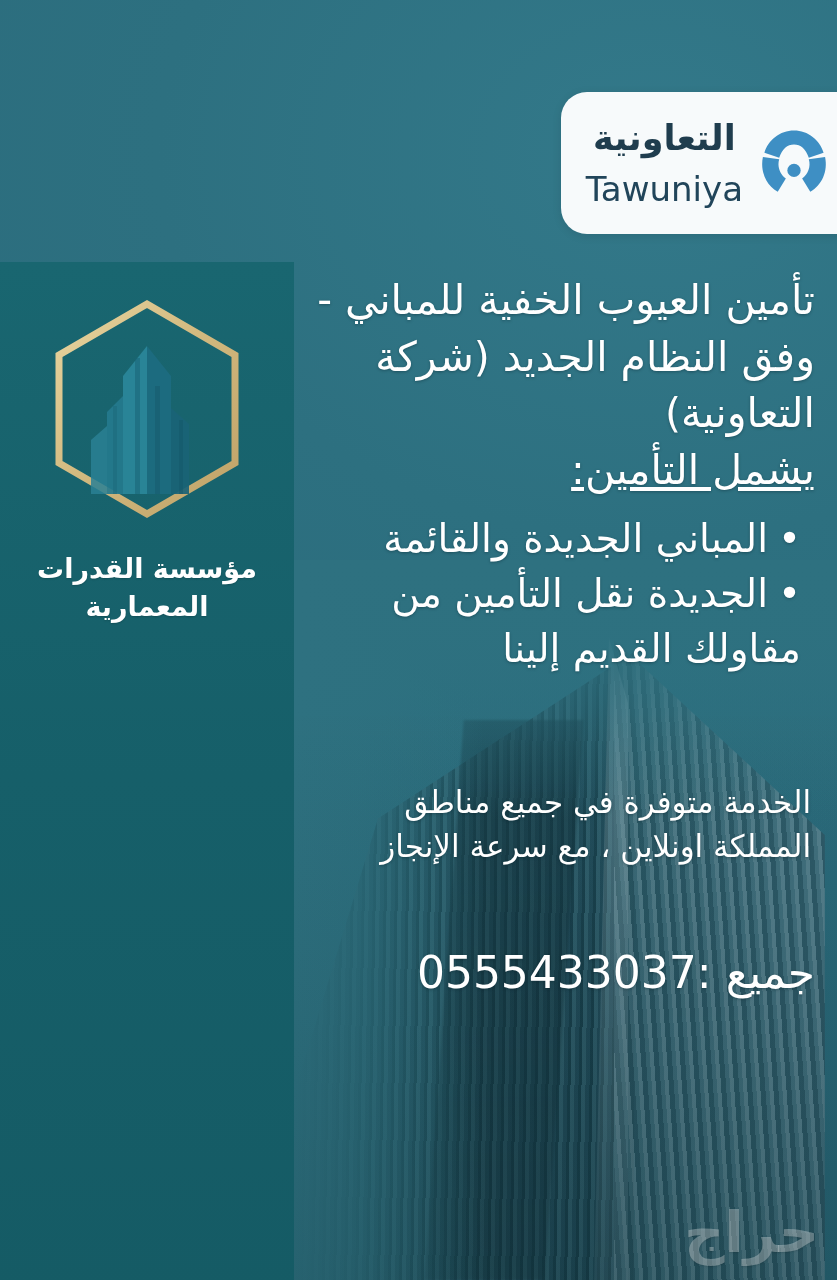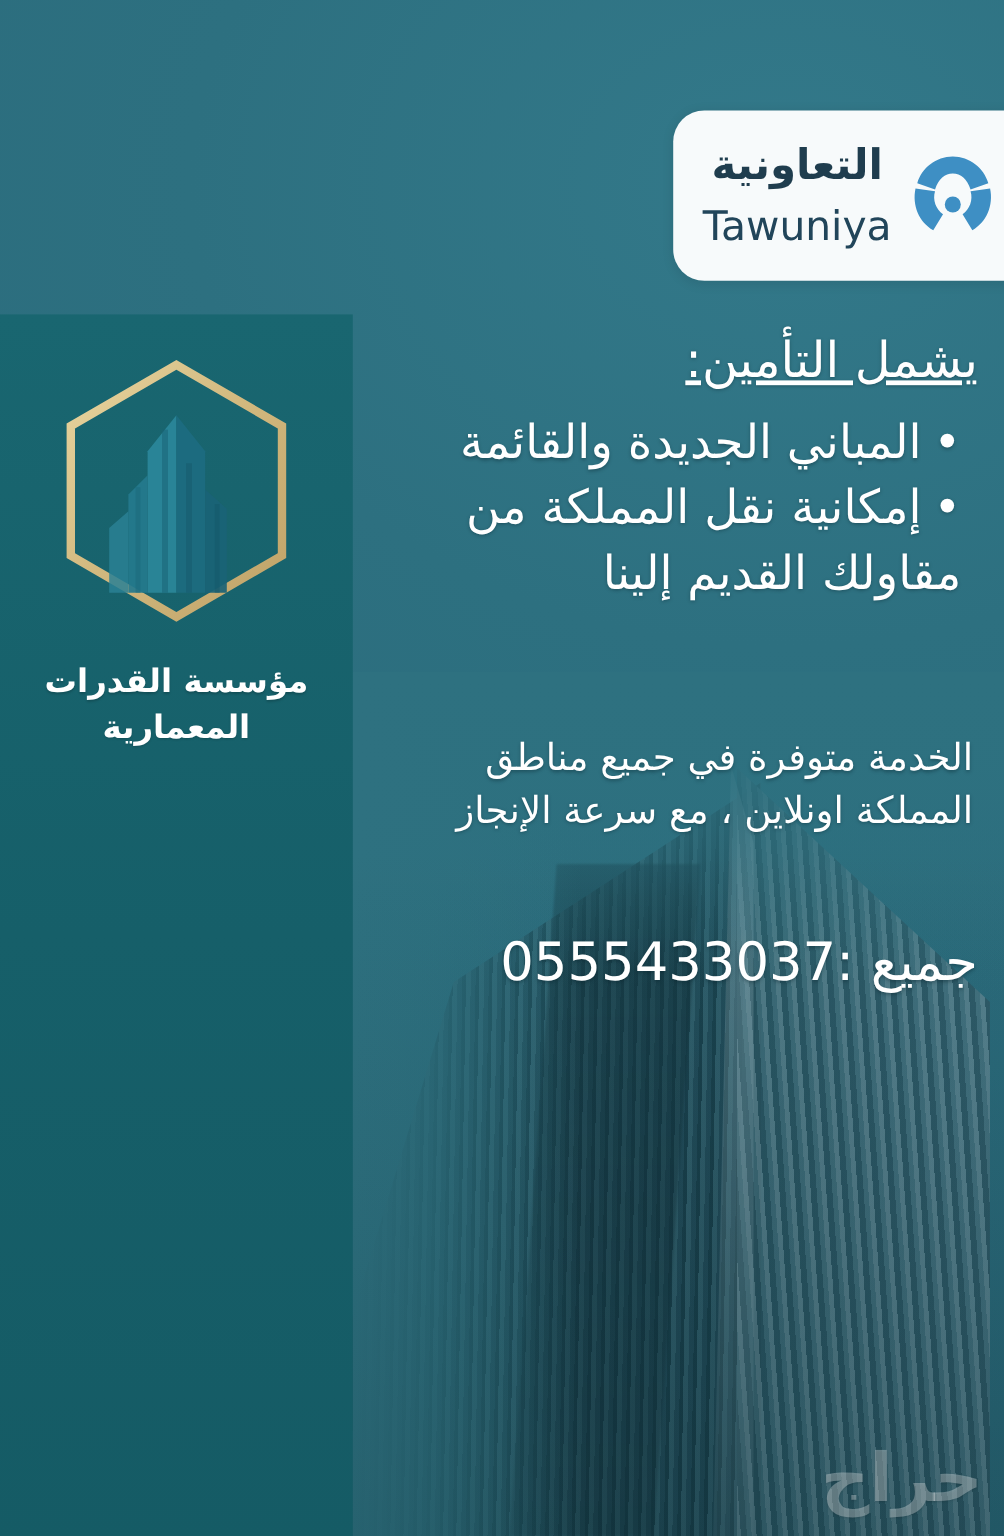--- a/index.html
+++ b/index.html
@@ -330,24 +330,25 @@
         </g>
       </svg>
     </div>
     <div class="tw-words">
       <span class="tw-ar">التعاونية</span>
       <span class="tw-en">Tawuniya</span>
     </div>
   </div>
 
   <div class="copy">
+    <p class="headline">تأمين العيوب الخفية للمباني - وفق النظام الجديد (شركة التعاونية)</p>
     <p class="includes">يشمل التأمين:</p>
     <ul class="bullets">
       <li>المباني الجديدة والقائمة</li>
-      <li>إمكانية نقل المملكة من مقاولك القديم  إلينا</li>
+      <li>الجديدة نقل التأمين من مقاولك القديم  إلينا</li>
     </ul>
     <div class="spacer-lg"></div>
     <p class="promo">الخدمة متوفرة في جميع مناطق المملكة اونلاين ، مع سرعة الإنجاز</p>
     <div class="spacer-md"></div>
     <p class="contact"><span>جميع :</span><span class="num">0555433037</span></p>
   </div>
 
   <div class="watermark">حراج</div>
 
 </div>

